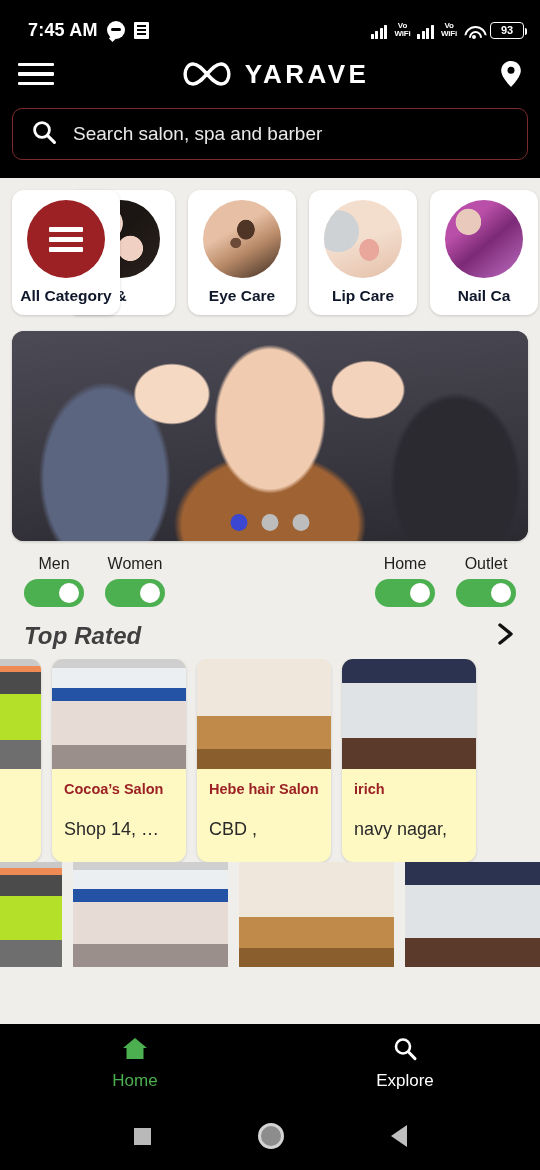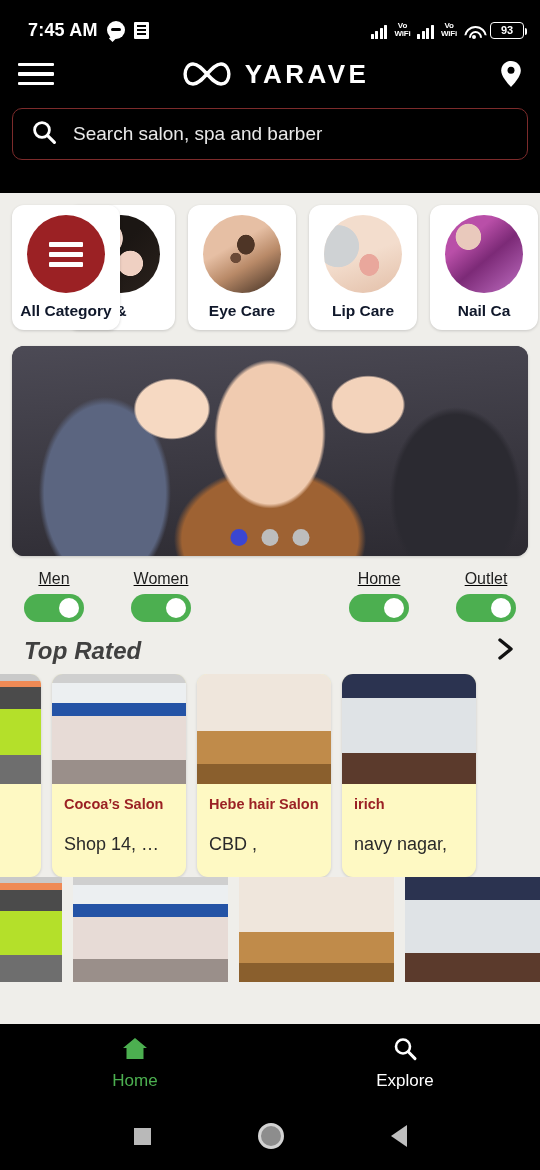--- a/index.html
+++ b/index.html
@@ -64,21 +64,21 @@
   
   .appbar{ height:60px; background:#000; display:flex; align-items:center; padding:0 18px; }
   .hamburger{ width:36px; height:26px; display:flex; flex-direction:column; justify-content:center; gap:6px; cursor:pointer;}
   .hamburger span{ display:block; height:3.5px; background:#fff; border-radius:1px; }
   .brand{ flex:1; display:flex; align-items:center; justify-content:center; gap:10px; }
   .brand svg{ display:block; }
   .brand-name{ color:#fff; font-size:26px; font-weight:700; letter-spacing:3.4px; }
   .pin{ width:28px; display:flex; justify-content:flex-end; cursor:pointer;}
 
   
-  .searchwrap{ background:#000; padding:4px 12px 33px; }
+  .searchwrap{ background:#000; padding:4px 12px 18px; }
   .searchbox{
     height:52px; border:1.6px solid #7c2b2b; border-radius:10px;
     display:flex; align-items:center; gap:16px; padding:0 18px; background:#000;
   }
   .searchbox .mag{ flex:0 0 auto; }
   .searchbox input{
     flex:1; background:transparent; border:none; outline:none;
     color:#f2f2f2; font-size:19px; font-family:"Liberation Sans",sans-serif;
   }
   .searchbox input::placeholder{ color:#e9e9e9; opacity:1; }
@@ -138,21 +138,21 @@
       radial-gradient(ellipse 110px 160px at 18% 70%, #5b6580 0 55%, rgba(0,0,0,0) 60%),
       radial-gradient(ellipse 110px 150px at 86% 72%, #2b2a31 0 55%, rgba(0,0,0,0) 60%),
       linear-gradient(175deg,#4c4a55 0,#2c2a31 100%);
   }
   .dots{ position:absolute; left:50%; transform:translateX(-50%); bottom:10px; display:flex; gap:14px; }
   .dots i{ width:17px;height:17px;border-radius:50%;background:#bdbdbd; display:block; cursor:pointer; }
   .dots i.on{ background:#3b46d1; }
 
   
   .togglerow{ display:flex; align-items:flex-start; padding:14px 24px 4px; }
-  .tgroup{ display:flex; gap:47px;text-decoration:underline; }
+  .tgroup{ display:flex; gap:21px; }
   .tgroup.right{ margin-left:auto; }
   .tcell{ display:flex; flex-direction:column; align-items:center; gap:6px; }
   .tlabel{ font-size:16px; color:#1e1e1e; }
   .switch{ width:60px;height:28px;border-radius:16px;background:#4caf50;position:relative;cursor:pointer; }
   .switch i{ position:absolute; top:4px; right:5px; width:20px;height:20px;border-radius:50%;background:#fff; display:block;}
 
   
   .sechead{ display:flex; align-items:center; padding:10px 24px 8px; }
   .sechead h2{ font-size:24px; font-weight:700; color:#404040; letter-spacing:.1px;font-style:italic; }
   .sechead .chev{ margin-left:auto; cursor:pointer; }

